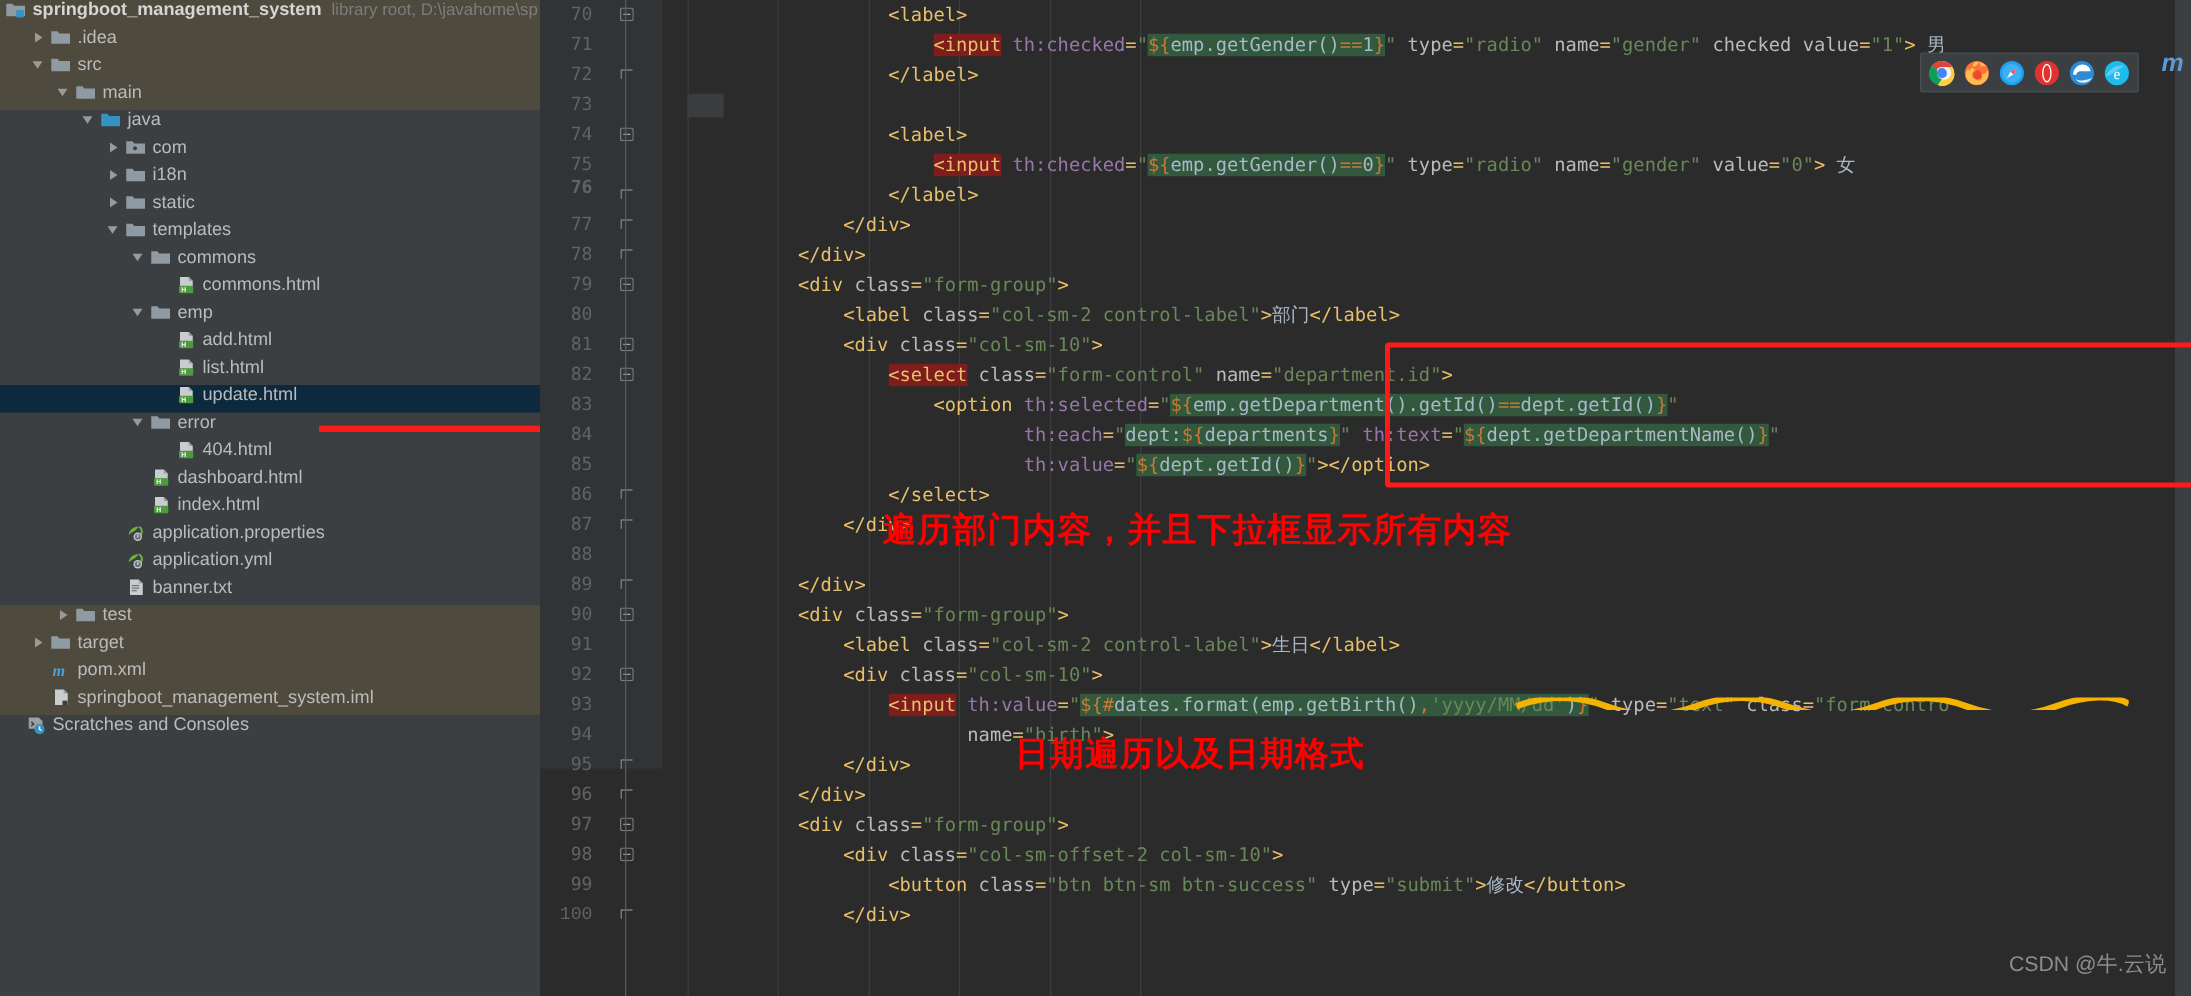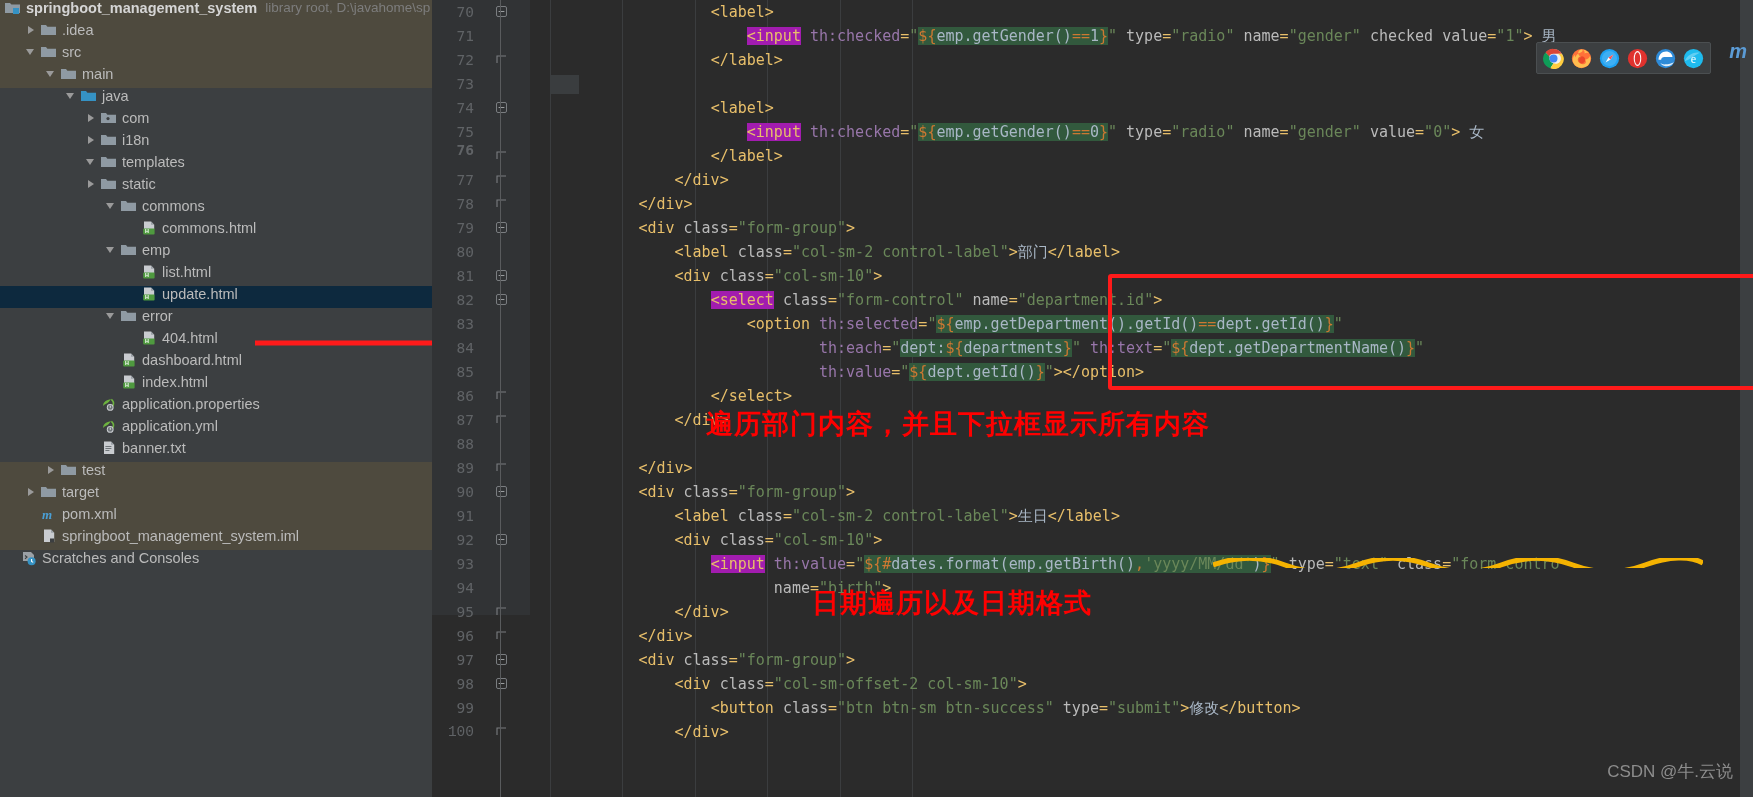--- a/index.html
+++ b/index.html
@@ -135,21 +135,21 @@
   }
   
   .tag   { color: #e8bf6a; }
   .attr  { color: #bababa; }
   .val   { color: #6a8759; }
   .th    { color: #9876aa; }
   .el    { color: #cc7832; }
   .elw   { color: #a9b7c6; }
   .txt   { color: #a9b7c6; }
   .elbg  { background: #32593d; }
-  .caretmatch { background: #a21caf; }
+  .caretmatch { background: #7f1d1d; }
 
   
   .anno-cn {
     position: absolute;
     color: #ff0000;
     font-family: "DejaVu Sans", sans-serif;
     font-size: 27px;
     font-weight: bold;
     white-space: nowrap;
     z-index: 30;
@@ -293,37 +293,37 @@
           <span class="arrow collapsed"></span>
           <span class="ficon">
             <svg width="18" height="16" viewBox="0 0 18 16">
               <path d="M1 3h5l1.4 1.7H16V13H1z" fill="#8f9aa3"></path>
             </svg>
           </span>
           <span class="tlabel">i18n</span>
         </div>
         <div class="tree-row">
           <span class="indent" style="width: 84px;"></span>
+          <span class="arrow collapsed"></span>
+          <span class="ficon">
+            <svg width="18" height="16" viewBox="0 0 18 16">
+              <path d="M1 3h5l1.4 1.7H16V13H1z" fill="#8f9aa3"></path>
+            </svg>
+          </span>
+          <span class="tlabel">static</span>
+        </div>
+        <div class="tree-row">
+          <span class="indent" style="width: 84px;"></span>
           <span class="arrow expanded"></span>
           <span class="ficon">
             <svg width="18" height="16" viewBox="0 0 18 16">
               <path d="M1 3h5l1.4 1.7H16V13H1z" fill="#8f9aa3"></path>
             </svg>
           </span>
           <span class="tlabel">templates</span>
-        </div>
-        <div class="tree-row">
-          <span class="indent" style="width: 84px;"></span>
-          <span class="arrow collapsed"></span>
-          <span class="ficon">
-            <svg width="18" height="16" viewBox="0 0 18 16">
-              <path d="M1 3h5l1.4 1.7H16V13H1z" fill="#8f9aa3"></path>
-            </svg>
-          </span>
-          <span class="tlabel">static</span>
         </div>
         <div class="tree-row">
           <span class="indent" style="width: 104px;"></span>
           <span class="arrow expanded"></span>
           <span class="ficon">
             <svg width="18" height="16" viewBox="0 0 18 16">
               <path d="M1 3h5l1.4 1.7H16V13H1z" fill="#8f9aa3"></path>
             </svg>
           </span>
           <span class="tlabel">commons</span>
@@ -343,20 +343,33 @@
         </div>
         <div class="tree-row">
           <span class="indent" style="width: 104px;"></span>
           <span class="arrow expanded"></span>
           <span class="ficon">
             <svg width="18" height="16" viewBox="0 0 18 16">
               <path d="M1 3h5l1.4 1.7H16V13H1z" fill="#8f9aa3"></path>
             </svg>
           </span>
           <span class="tlabel">emp</span>
+        </div>
+        <div class="tree-row">
+          <span class="indent" style="width: 124px;"></span>
+          <span class="arrow"></span>
+          <span class="ficon">
+            <svg width="18" height="16" viewBox="0 0 18 16">
+              <path d="M4 1.5h7l3.2 3.2V9H4z" fill="#c9ccd0"></path>
+              <path d="M11 1.5l3.2 3.2H11z" fill="#9aa0a6"></path>
+              <rect x="3.2" y="8.6" width="11.4" height="6" rx="1" fill="#4f9a3f"></rect>
+              <text x="5" y="13.4" font-size="5.4" font-family="Liberation Sans, sans-serif" fill="#ffffff" font-weight="bold">H</text>
+            </svg>
+          </span>
+          <span class="tlabel">add.html</span>
         </div>
         <div class="tree-row">
           <span class="indent" style="width: 124px;"></span>
           <span class="arrow"></span>
           <span class="ficon">
             <svg width="18" height="16" viewBox="0 0 18 16">
               <path d="M4 1.5h7l3.2 3.2V9H4z" fill="#c9ccd0"></path>
               <path d="M11 1.5l3.2 3.2H11z" fill="#9aa0a6"></path>
               <rect x="3.2" y="8.6" width="11.4" height="6" rx="1" fill="#4f9a3f"></rect>
               <text x="5" y="13.4" font-size="5.4" font-family="Liberation Sans, sans-serif" fill="#ffffff" font-weight="bold">H</text>

